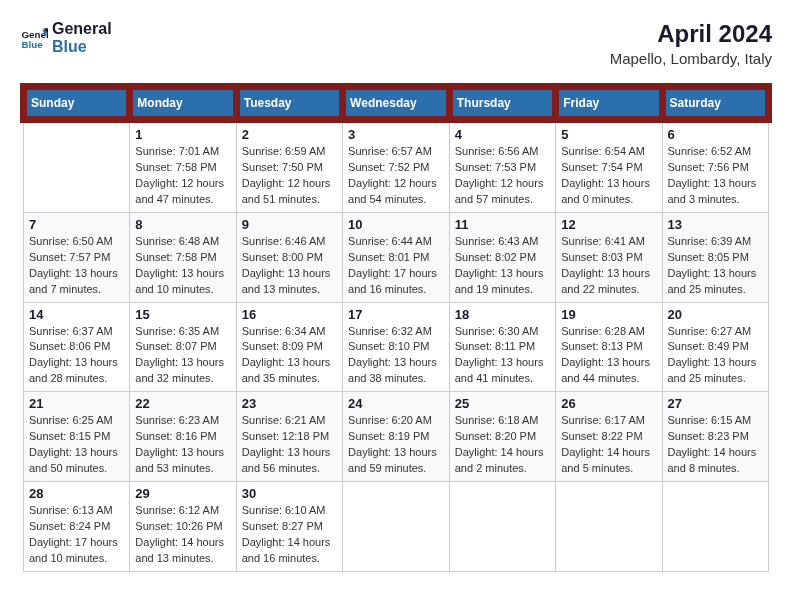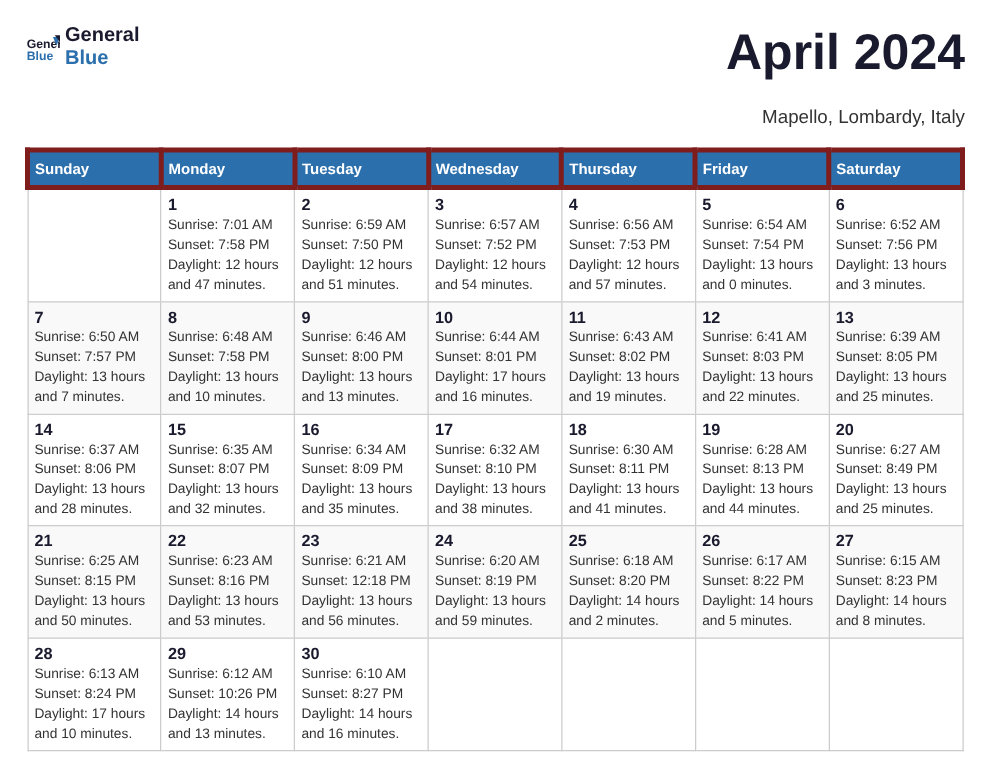--- a/index.html
+++ b/index.html
@@ -22,42 +22,42 @@
       gap: 4px;
     }
     .logo-icon {
       width: 28px;
       height: 28px;
     }
     .title-block {
       text-align: right;
     }
     .month-title {
-      font-size: 40px;
+      font-size: 24px;
       font-weight: bold;
       color: #1a1a2e;
     }
     .location {
       font-size: 15px;
       color: #333;
-      margin-top: 20px;
+      margin-top: 2px;
     }
     .calendar {
       width: 100%;
       border-collapse: collapse;
       font-size: 11px;
     }
     .calendar thead th {
       background-color: #2c6fad;
       color: #fff;
       padding: 6px 4px;
       text-align: left;
       font-size: 12px;
       font-weight: bold;
-      border: 4px solid #7f1d1d;
+      border: 7px solid #7f1d1d;
     }
     .calendar tbody td {
       border: 1px solid #ccc;
       vertical-align: top;
       padding: 4px 5px;
       width: 107px;
       min-height: 80px;
       background: #fff;
     }
     .calendar tbody tr:nth-child(even) td {

